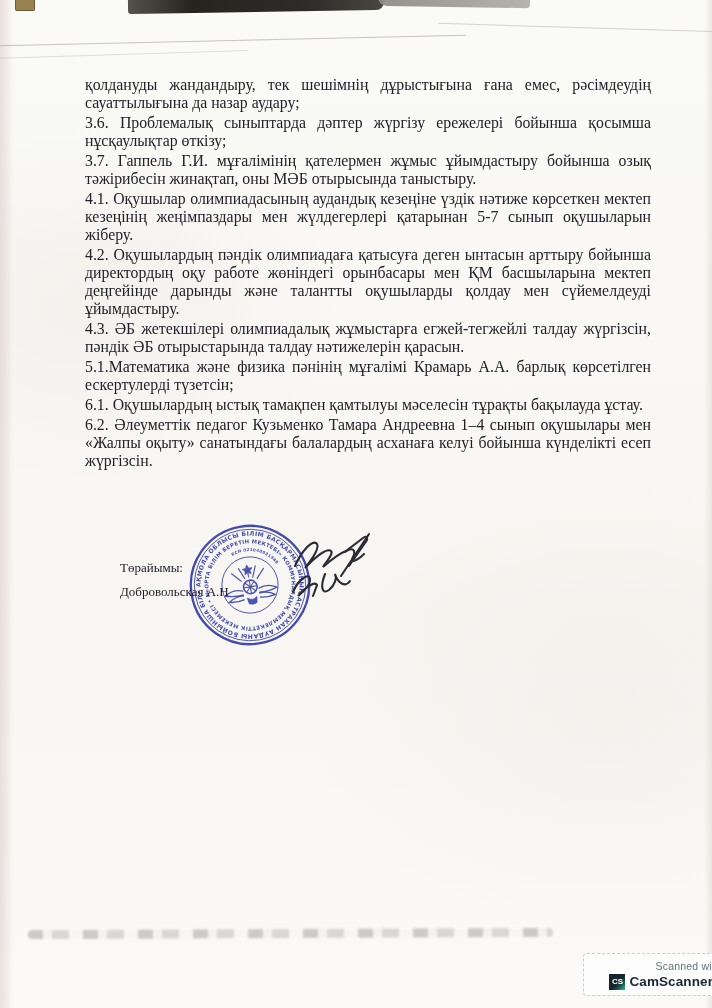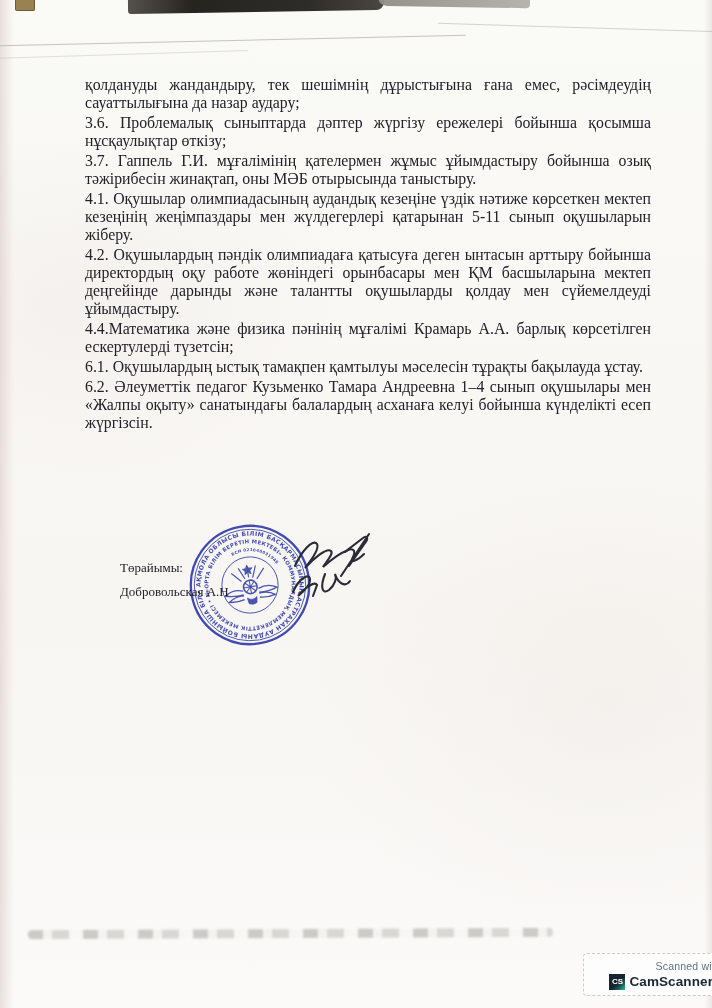--- a/index.html
+++ b/index.html
@@ -79,26 +79,27 @@
 <div class="smudge"></div>
 
 <div class="doc-text">
 
     <p>қолдануды жандандыру, тек шешімнің дұрыстығына ғана емес, рәсімдеудің сауаттылығына да назар аудару;</p>
 
     <p>3.6. Проблемалық сыныптарда дәптер жүргізу ережелері бойынша қосымша нұсқаулықтар өткізу;</p>
 
     <p>3.7. Гаппель Г.И. мұғалімінің қателермен жұмыс ұйымдастыру бойынша озық тәжірибесін жинақтап, оны МӘБ отырысында таныстыру.</p>
 
-    <p>4.1. Оқушылар олимпиадасының аудандық кезеңіне үздік нәтиже көрсеткен мектеп кезеңінің жеңімпаздары мен жүлдегерлері қатарынан 5-11 сынып оқушыларын жіберу.</p>
+    <p>4.1. Оқушылар олимпиадасының аудандық кезеңіне үздік нәтиже көрсеткен мектеп кезеңінің жеңімпаздары мен жүлдегерлері қатарынан 5-7 сынып оқушыларын жіберу.</p>
 
     <p>4.2. Оқушылардың пәндік олимпиадаға қатысуға деген ынтасын арттыру бойынша директордың оқу работе жөніндегі орынбасары мен ҚМ басшыларына мектеп деңгейінде дарынды және талантты оқушыларды қолдау мен сүйемелдеуді ұйымдастыру.</p>
 
+    <p>4.3. ӘБ жетекшілері олимпиадалық жұмыстарға егжей-тегжейлі талдау жүргізсін, пәндік ӘБ отырыстарында талдау нәтижелерін қарасын.</p>
 
-    <p>4.4.Математика және физика пәнінің мұғалімі Крамарь А.А. барлық көрсетілген ескертулерді түзетсін;</p>
+    <p>5.1.Математика және физика пәнінің мұғалімі Крамарь А.А. барлық көрсетілген ескертулерді түзетсін;</p>
 
 
     <p>6.1. Оқушылардың ыстық тамақпен қамтылуы мәселесін тұрақты бақылауда ұстау.</p>
 
     <p>6.2. Әлеуметтік педагог Кузьменко Тамара Андреевна 1–4 сынып оқушылары мен «Жалпы оқыту» санатындағы балалардың асханаға келуі бойынша күнделікті есеп жүргізсін.</p>
   </div>
 
 <div class="sig-block">
 
     <div class="sig-row">

